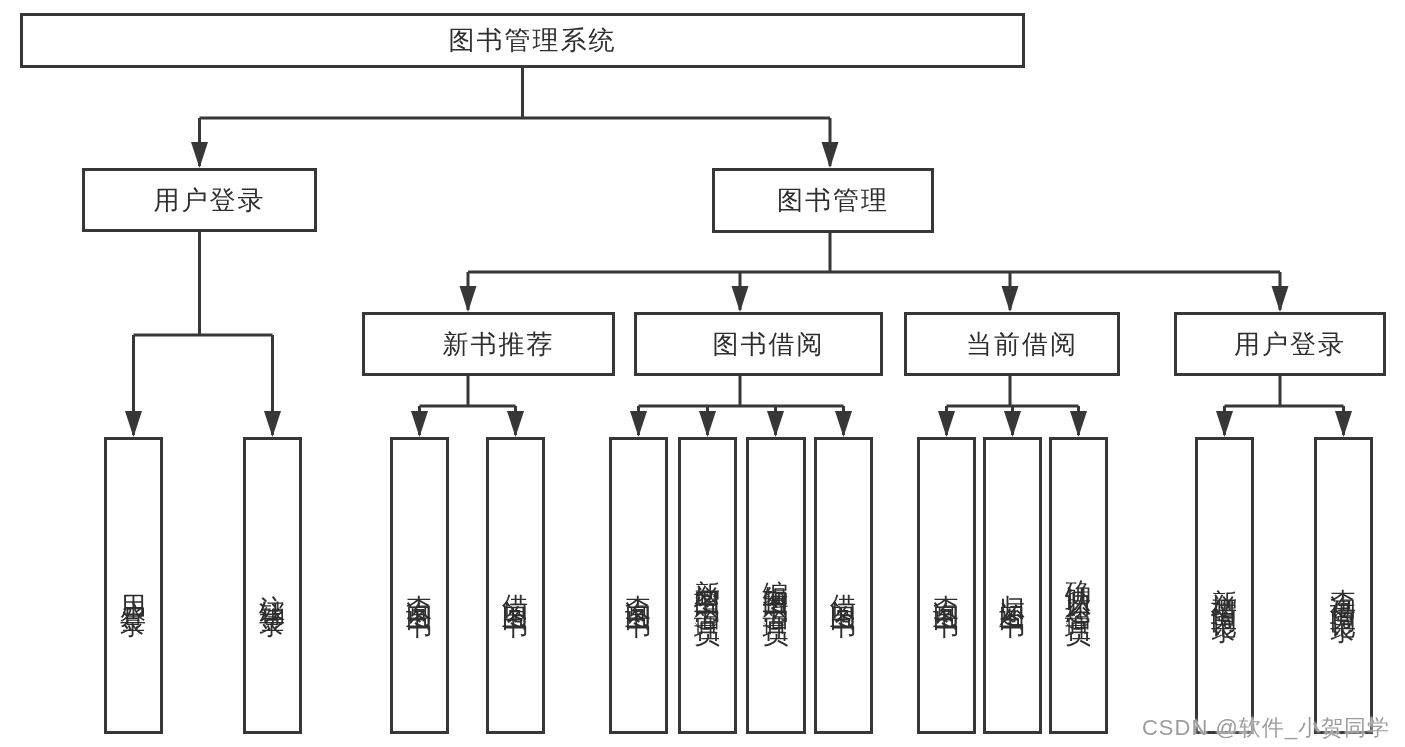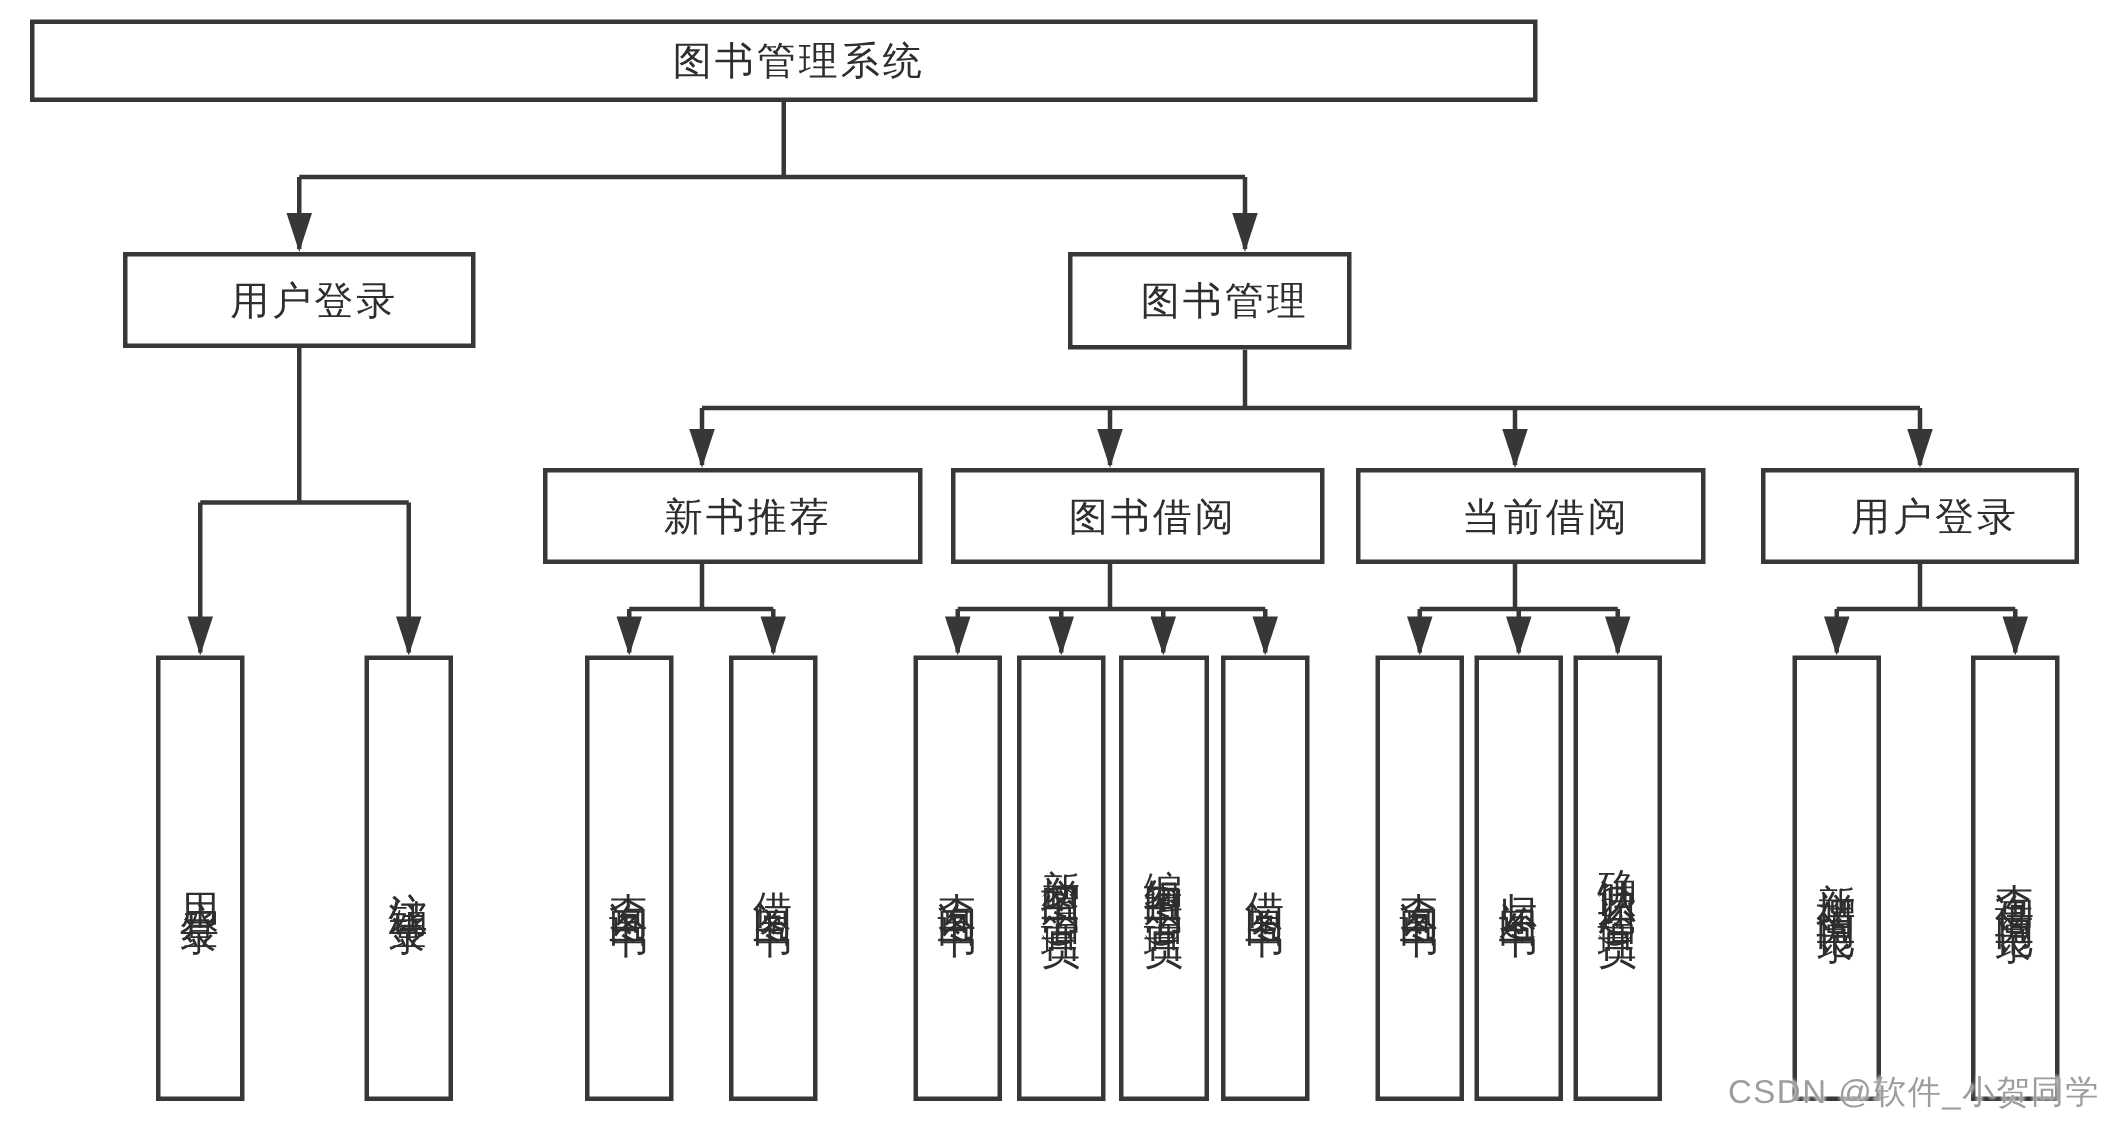--- a/index.html
+++ b/index.html
@@ -40,21 +40,21 @@
   }
   .v-box {
     writing-mode: vertical-rl;
     text-orientation: mixed;
     font-size: 26px;
     letter-spacing: 6px;
     line-height: 1;
   }
   .watermark {
     position: absolute;
-    right: 5px;
+    right: 15px;
     bottom: 4px;
     font-size: 22px;
     color: #9d9d9d;
     text-shadow: 0 0 3px #ffffff, 0 0 3px #ffffff;
     z-index: 5;
     white-space: nowrap;
     letter-spacing: 1px;
   }
 </style>
 </head>
@@ -92,25 +92,25 @@
       <polygon points="1004,411 1021,411 1012.5,437"></polygon>
       <polygon points="1070,411 1087,411 1078.5,437"></polygon>
       <polygon points="1216,411 1233,411 1224.5,437"></polygon>
       <polygon points="1335,411 1352,411 1343.5,437"></polygon>
     </g>
   </svg>
 
   <div class="box h-box" style="left:20px; top:13px; width:1005px; height:55px;">图书管理系统</div>
 
   <div class="box h-box" style="left:82px; top:168px; width:235px; height:64px;">用户登录</div>
-  <div class="box h-box" style="left:712px; top:168px; width:189px; height:65px;">图书管理</div>
+  <div class="box h-box" style="left:712px; top:168px; width:222px; height:65px;">图书管理</div>
 
   <div class="box h-box" style="left:362px; top:312px; width:253px; height:64px;">新书推荐</div>
   <div class="box h-box" style="left:634px; top:312px; width:249px; height:64px;">图书借阅</div>
-  <div class="box h-box" style="left:904px; top:312px; width:233px; height:64px;">当前借阅</div>
+  <div class="box h-box" style="left:904px; top:312px; width:216px; height:64px;">当前借阅</div>
   <div class="box h-box" style="left:1174px; top:312px; width:212px; height:64px;">用户登录</div>
 
   <div class="box v-box" style="left:104px; top:437px; width:59px; height:297px;">用户登录</div>
   <div class="box v-box" style="left:243px; top:437px; width:59px; height:297px;">注销登录</div>
 
   <div class="box v-box" style="left:390px; top:437px; width:59px; height:297px;">查询图书</div>
   <div class="box v-box" style="left:486px; top:437px; width:59px; height:297px;">借阅图书</div>
 
   <div class="box v-box" style="left:609px; top:437px; width:59px; height:297px;">查询图书</div>
   <div class="box v-box" style="left:678px; top:437px; width:59px; height:297px;">新增图书（管理员）</div>

